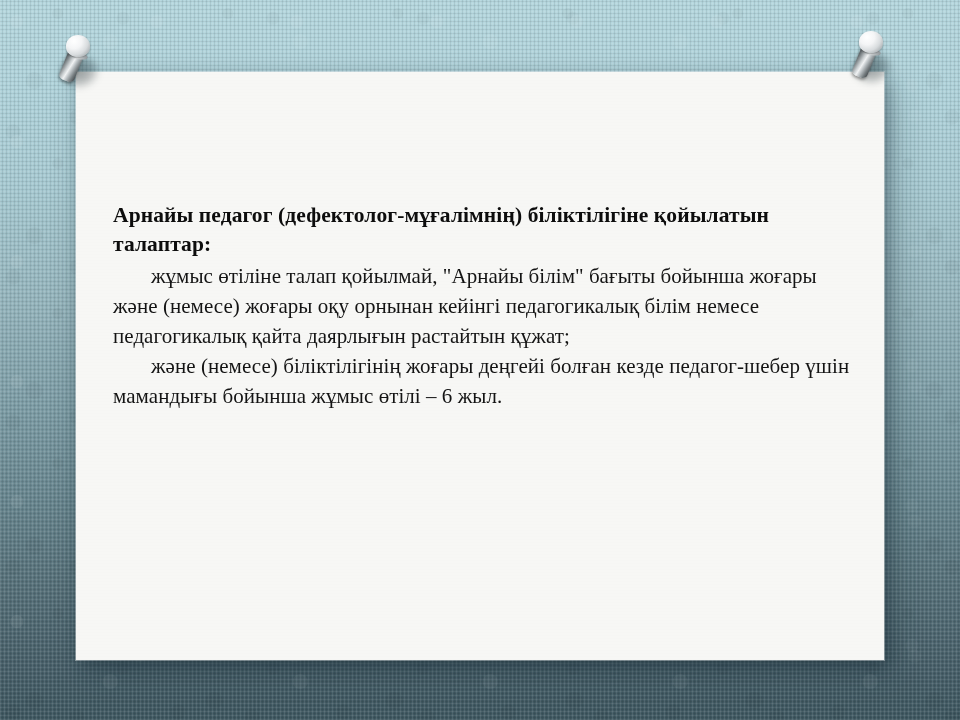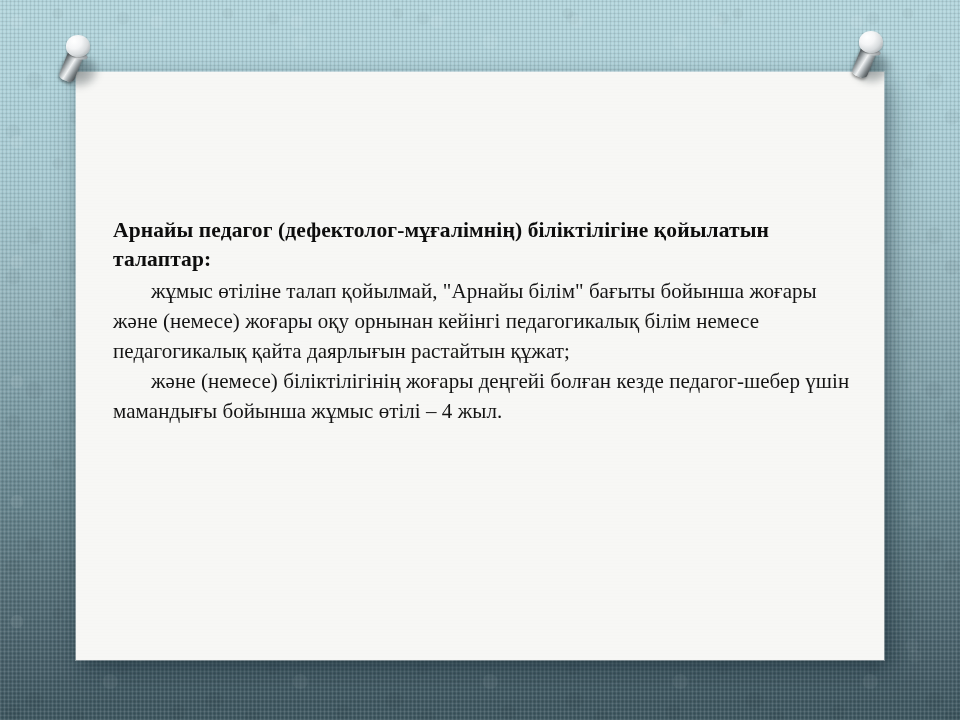--- a/index.html
+++ b/index.html
@@ -114,21 +114,21 @@
     top: 128px;
     width: 740px;
   }
 
   
   .heading {
     font-size: 21.5px;
     font-weight: bold;
     line-height: 29px;
     color: #0d0d0d;
-    margin: 16px 0 2px 0;
+    margin: 1px 0 2px 0;
     letter-spacing: .1px;
   }
 
   .para {
     font-size: 21px;
     line-height: 30px;
     color: #141414;
     margin: 0;
     text-indent: 38px;
     letter-spacing: .05px;
@@ -217,21 +217,21 @@
   <div class="fabric-noise"></div>
 
   <div class="paper">
     <div class="paper-body">
 
       <p class="heading">Арнайы педагог (дефектолог-мұғалімнің) біліктілігіне қойылатын талаптар:</p>
 
       <p class="para">жұмыс өтіліне талап қойылмай, "Арнайы білім" бағыты бойынша жоғары және (немесе) жоғары оқу орнынан кейінгі педагогикалық білім немесе педагогикалық қайта даярлығын растайтын құжат;</p>
 
 
-      <p class="para">және (немесе) біліктілігінің  жоғары деңгейі болған кезде педагог-шебер үшін мамандығы бойынша жұмыс өтілі – 4 жыл.</p>
+      <p class="para">және (немесе) біліктілігінің  жоғары деңгейі болған кезде педагог-шебер үшін мамандығы бойынша жұмыс өтілі – 6 жыл.</p>
 
     </div>
   </div>
 
   <div class="pin pin-left">
     <div class="pin-shadow"></div>
     <div class="pin-shaft"></div>
     <div class="pin-collar"></div>
     <div class="pin-head"></div>
   </div>

